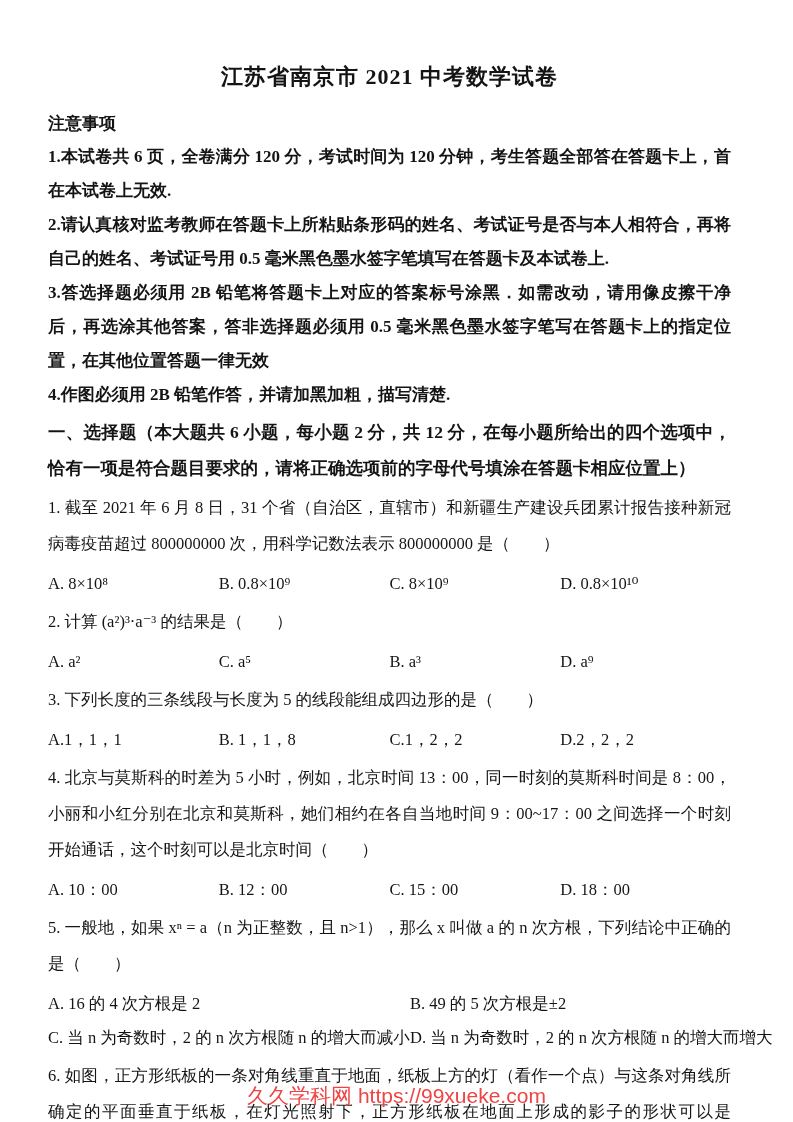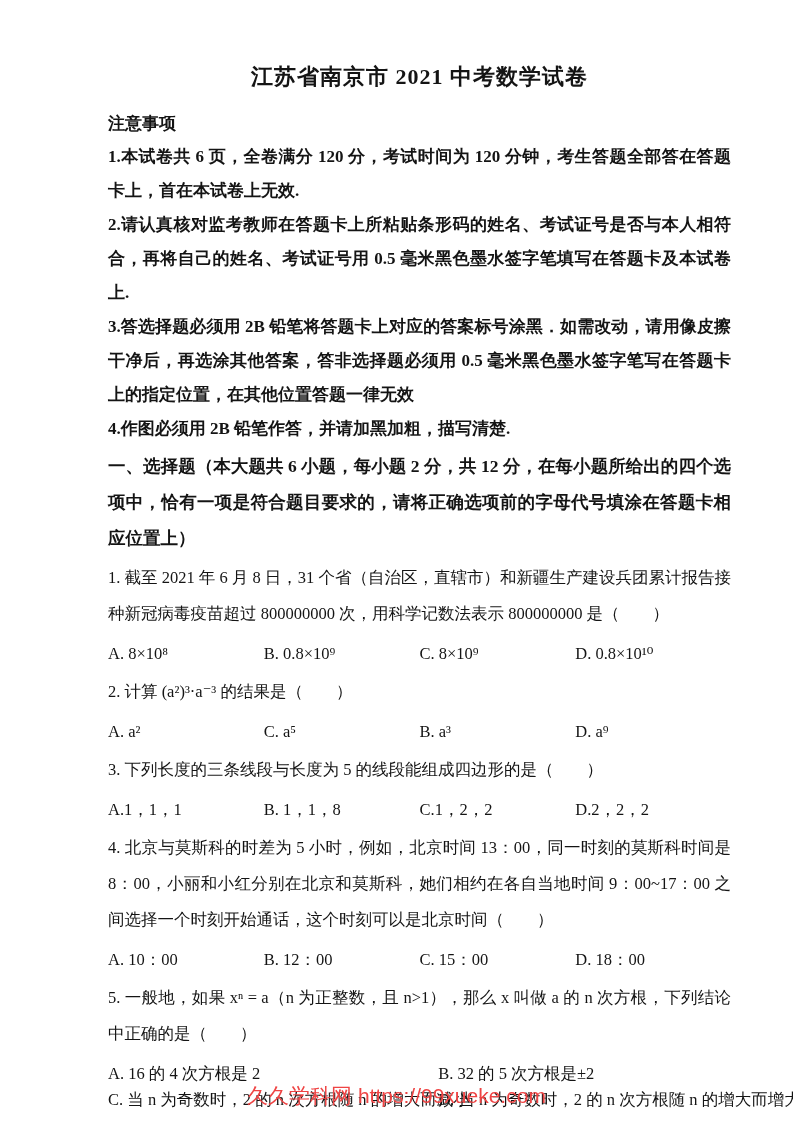--- a/index.html
+++ b/index.html
@@ -11,21 +11,21 @@
     width: 793px;
     height: 1122px;
     position: relative;
     overflow: hidden;
     color: #141414;
     font-family: "Liberation Serif", "DejaVu Serif", serif;
   }
   .page {
     position: absolute;
     inset: 0;
-    padding: 62px 62px 0 108px;
+    padding: 62px 62px 0 48px;
     box-sizing: border-box;
   }
   .title {
     font-size: 22px;
     font-weight: bold;
     text-align: center;
     margin: 0 0 16px 0;
     letter-spacing: 1px;
   }
   .notice-heading {
@@ -55,21 +55,21 @@
     text-align: justify;
     margin: 4px 0 0 0;
   }
   .options {
     display: grid;
     margin: 9px 0 7px 0;
     font-size: 16.5px;
     line-height: 26px;
   }
   .cols-4 { grid-template-columns: 25% 25% 25% 25%; }
-  .cols-2 { grid-template-columns: 53% 47%; }
+  .cols-2 { grid-template-columns: 53% 47%; row-gap: 8px; }
   .opt { white-space: nowrap; }
   .math { font-family: "Liberation Serif", "DejaVu Serif", serif; }
   .footer {
     position: absolute;
     left: 0;
     right: 0;
     bottom: 12px;
     text-align: center;
     color: #ef4444;
     font-size: 21px;
@@ -128,21 +128,21 @@
       <span class="opt">B. 12：00</span>
       <span class="opt">C. 15：00</span>
       <span class="opt">D. 18：00</span>
     </div>
   </div>
 
   <div class="question">
     <p class="stem">5. 一般地，如果 xⁿ = a（n 为正整数，且 n&gt;1），那么 x 叫做 a 的 n 次方根，下列结论中正确的是（　　）</p>
     <div class="options cols-2">
       <span class="opt">A. 16 的 4 次方根是 2</span>
-      <span class="opt">B. 32 的 5 次方根是±2</span>
+      <span class="opt">B. 49 的 5 次方根是±2</span>
       <span class="opt">C. 当 n 为奇数时，2 的 n 次方根随 n 的增大而减小</span>
       <span class="opt">D. 当 n 为奇数时，2 的 n 次方根随 n 的增大而增大</span>
     </div>
   </div>
 
   <div class="question">
     <p class="stem">6. 如图，正方形纸板的一条对角线重直于地面，纸板上方的灯（看作一个点）与这条对角线所确定的平面垂直于纸板，在灯光照射下，正方形纸板在地面上形成的影子的形状可以是（　　）</p>
   </div>
 
   <div class="footer">久久学科网 https://99xueke.com</div>

